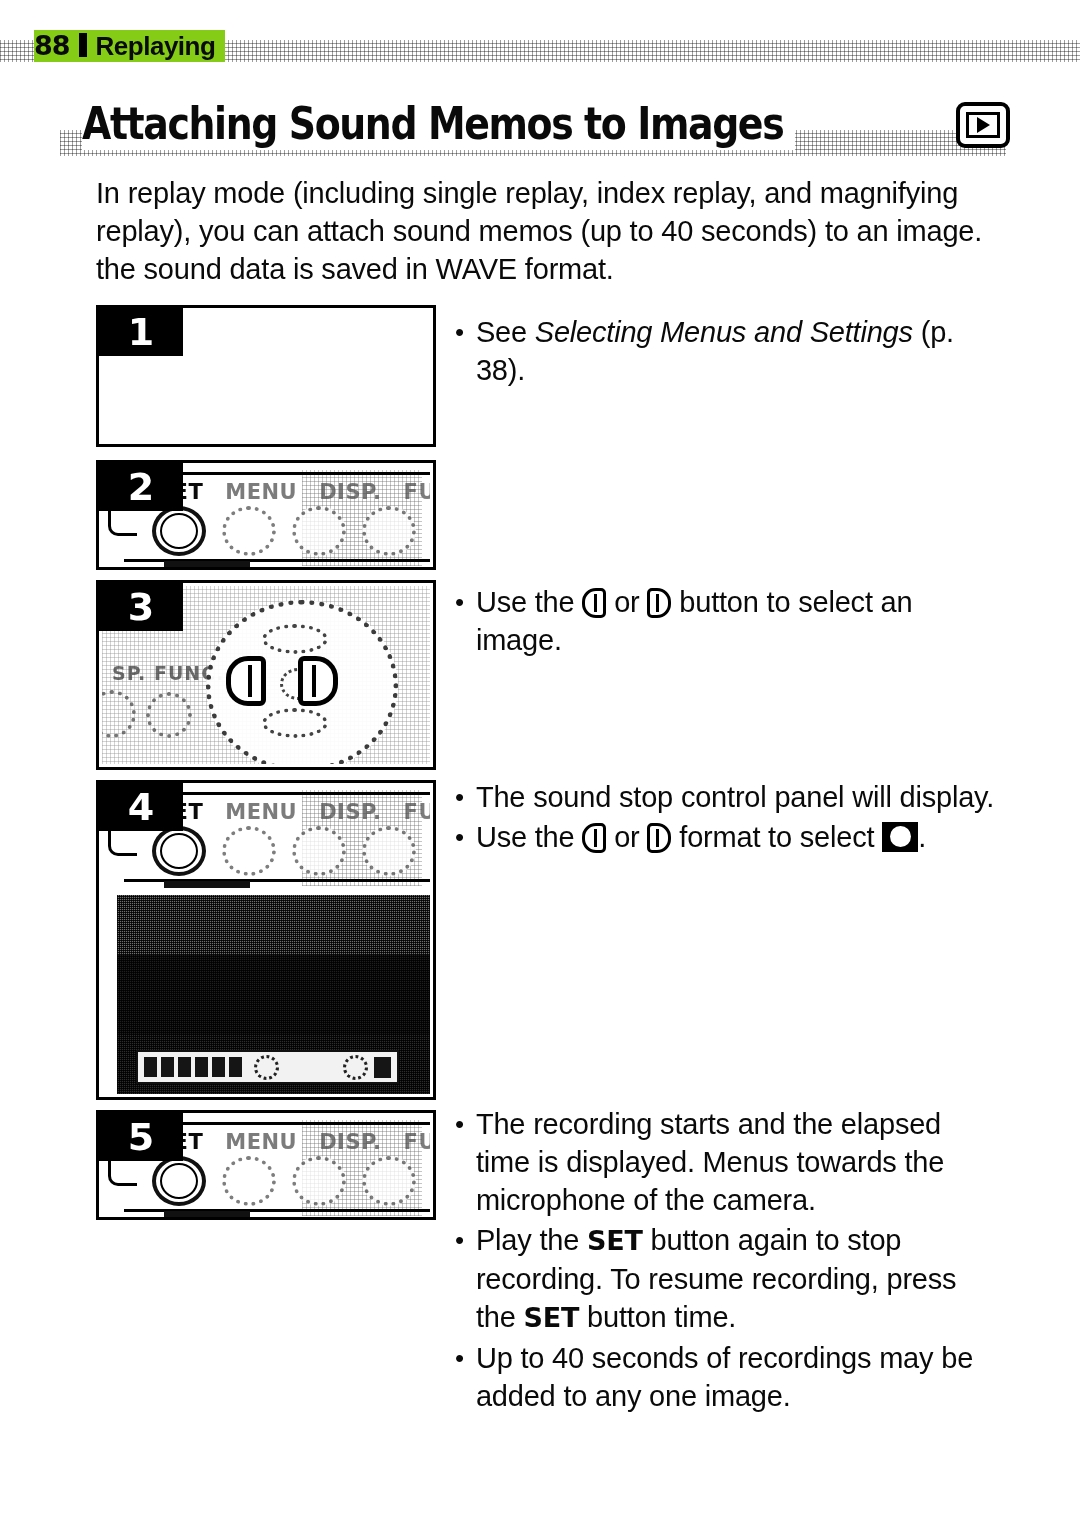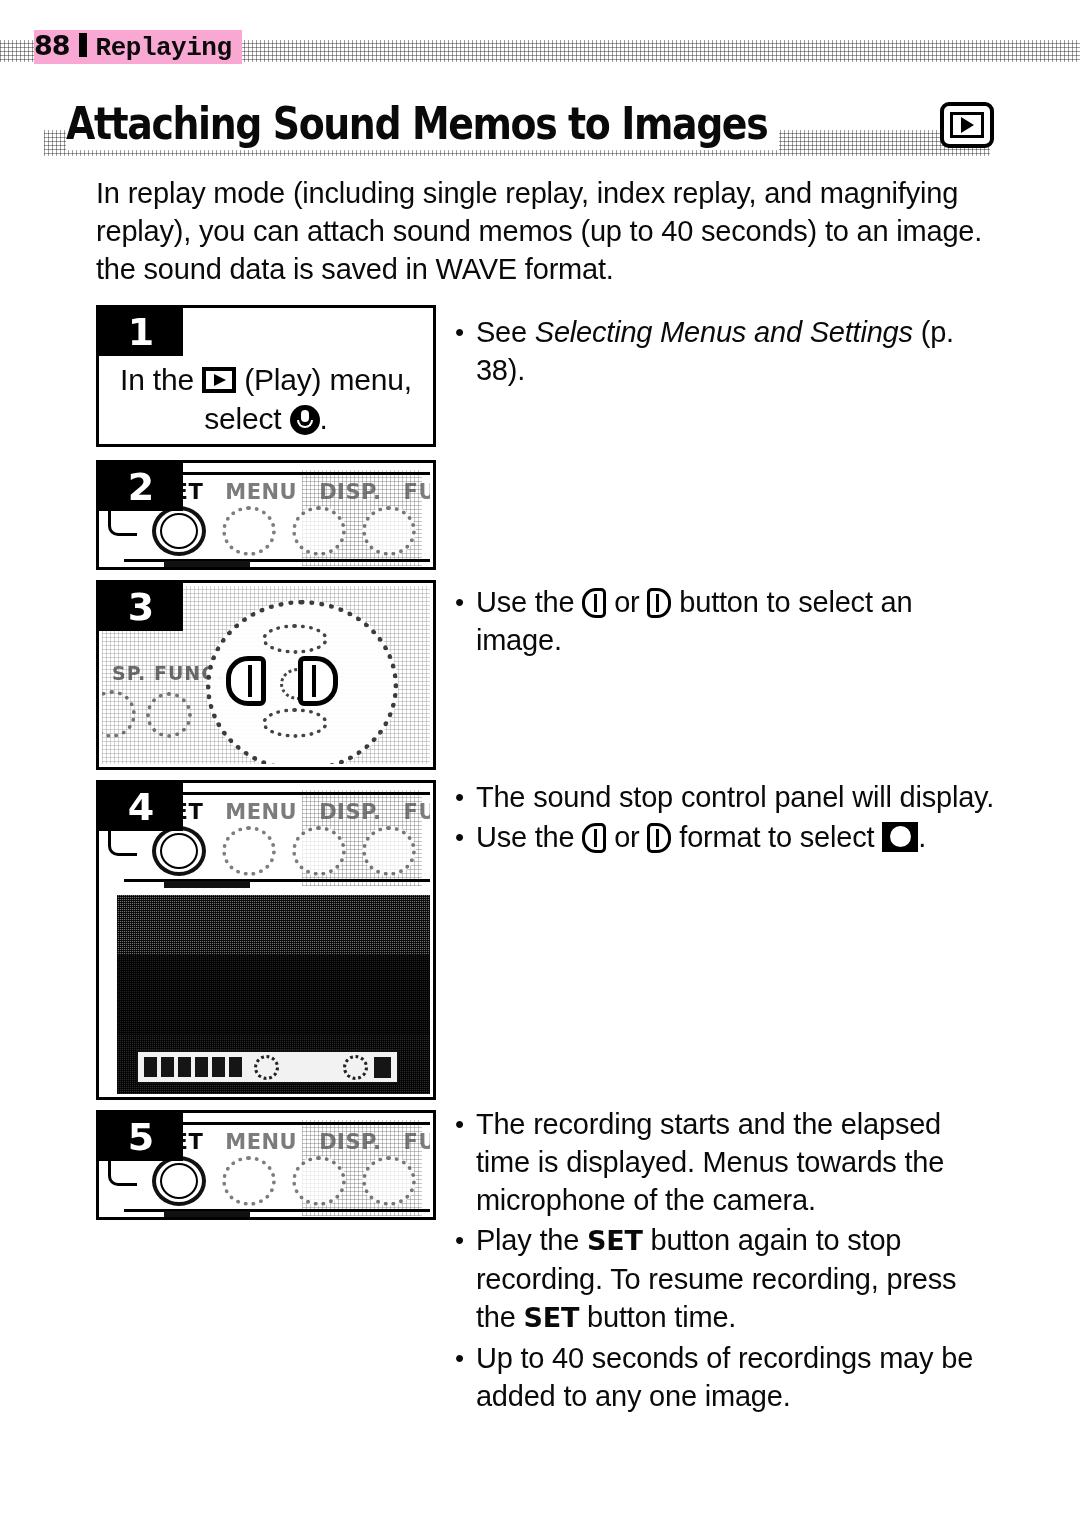--- a/index.html
+++ b/index.html
@@ -43,50 +43,50 @@
     width: 1080px;
     height: 22px;
   }
   #running-header .hdr-inner {
     position: absolute;
     left: 34px;
     top: 0;
     display: flex;
     align-items: baseline;
     gap: 9px;
-    background: #f9a8d4;
+    background: #84cc16;
     padding-right: 10px;
   }
   .page-number {
     font-family: "DejaVu Sans", sans-serif;
     font-weight: bold;
     font-size: 27px;
     letter-spacing: -1px;
     line-height: 32px;
   }
   .hdr-rule {
     display: inline-block;
     width: 8px;
     height: 24px;
     background: #000;
     position: relative;
     top: 2px;
   }
   .section-name {
-    font-family: Liberation Mono, monospace;
+    font-family: Liberation Sans, sans-serif;
     font-weight: bold;
     font-size: 26px;
     letter-spacing: -0.5px;
     line-height: 32px;
   }
 
   
   #title-bar {
     position: absolute;
-    left: 44px;
+    left: 60px;
     top: 100px;
     width: 960px;
     height: 62px;
   }
   #title-bar .band {
     position: absolute;
     left: 0;
     top: 30px;
     width: 946px;
     height: 26px;
@@ -584,31 +584,20 @@
 </div>
 
 <div id="intro">
   <p>In replay mode (including single replay, index replay, and magnifying replay), you can attach sound memos (up to 40 seconds) to an image. the sound data is saved in WAVE format.</p>
 </div>
 
 <div id="steps-column">
 
   <div class="step-box" style="left:0;top:0;width:340px;height:142px;">
     <div class="step-badge">1</div>
-    <div class="step1-text">
-      <div>
-        <span>In the</span>
-        <span class="inline-play"></span>
-        <span>(Play) menu,</span>
-      </div>
-      <div>
-        <span>select</span>
-        <span class="inline-mic"></span><span>.</span>
-      </div>
-    </div>
   </div>
 
   <div class="step-box" style="left:0;top:155px;width:340px;height:110px;">
     <div class="step-badge">2</div>
     <div class="cam-row">
       <div class="cam-body"></div>
       <div class="cam-ledge"></div>
       <div class="cam-strap halftone-light"></div>
       <div class="btn-labels">
         <span>SET</span>

